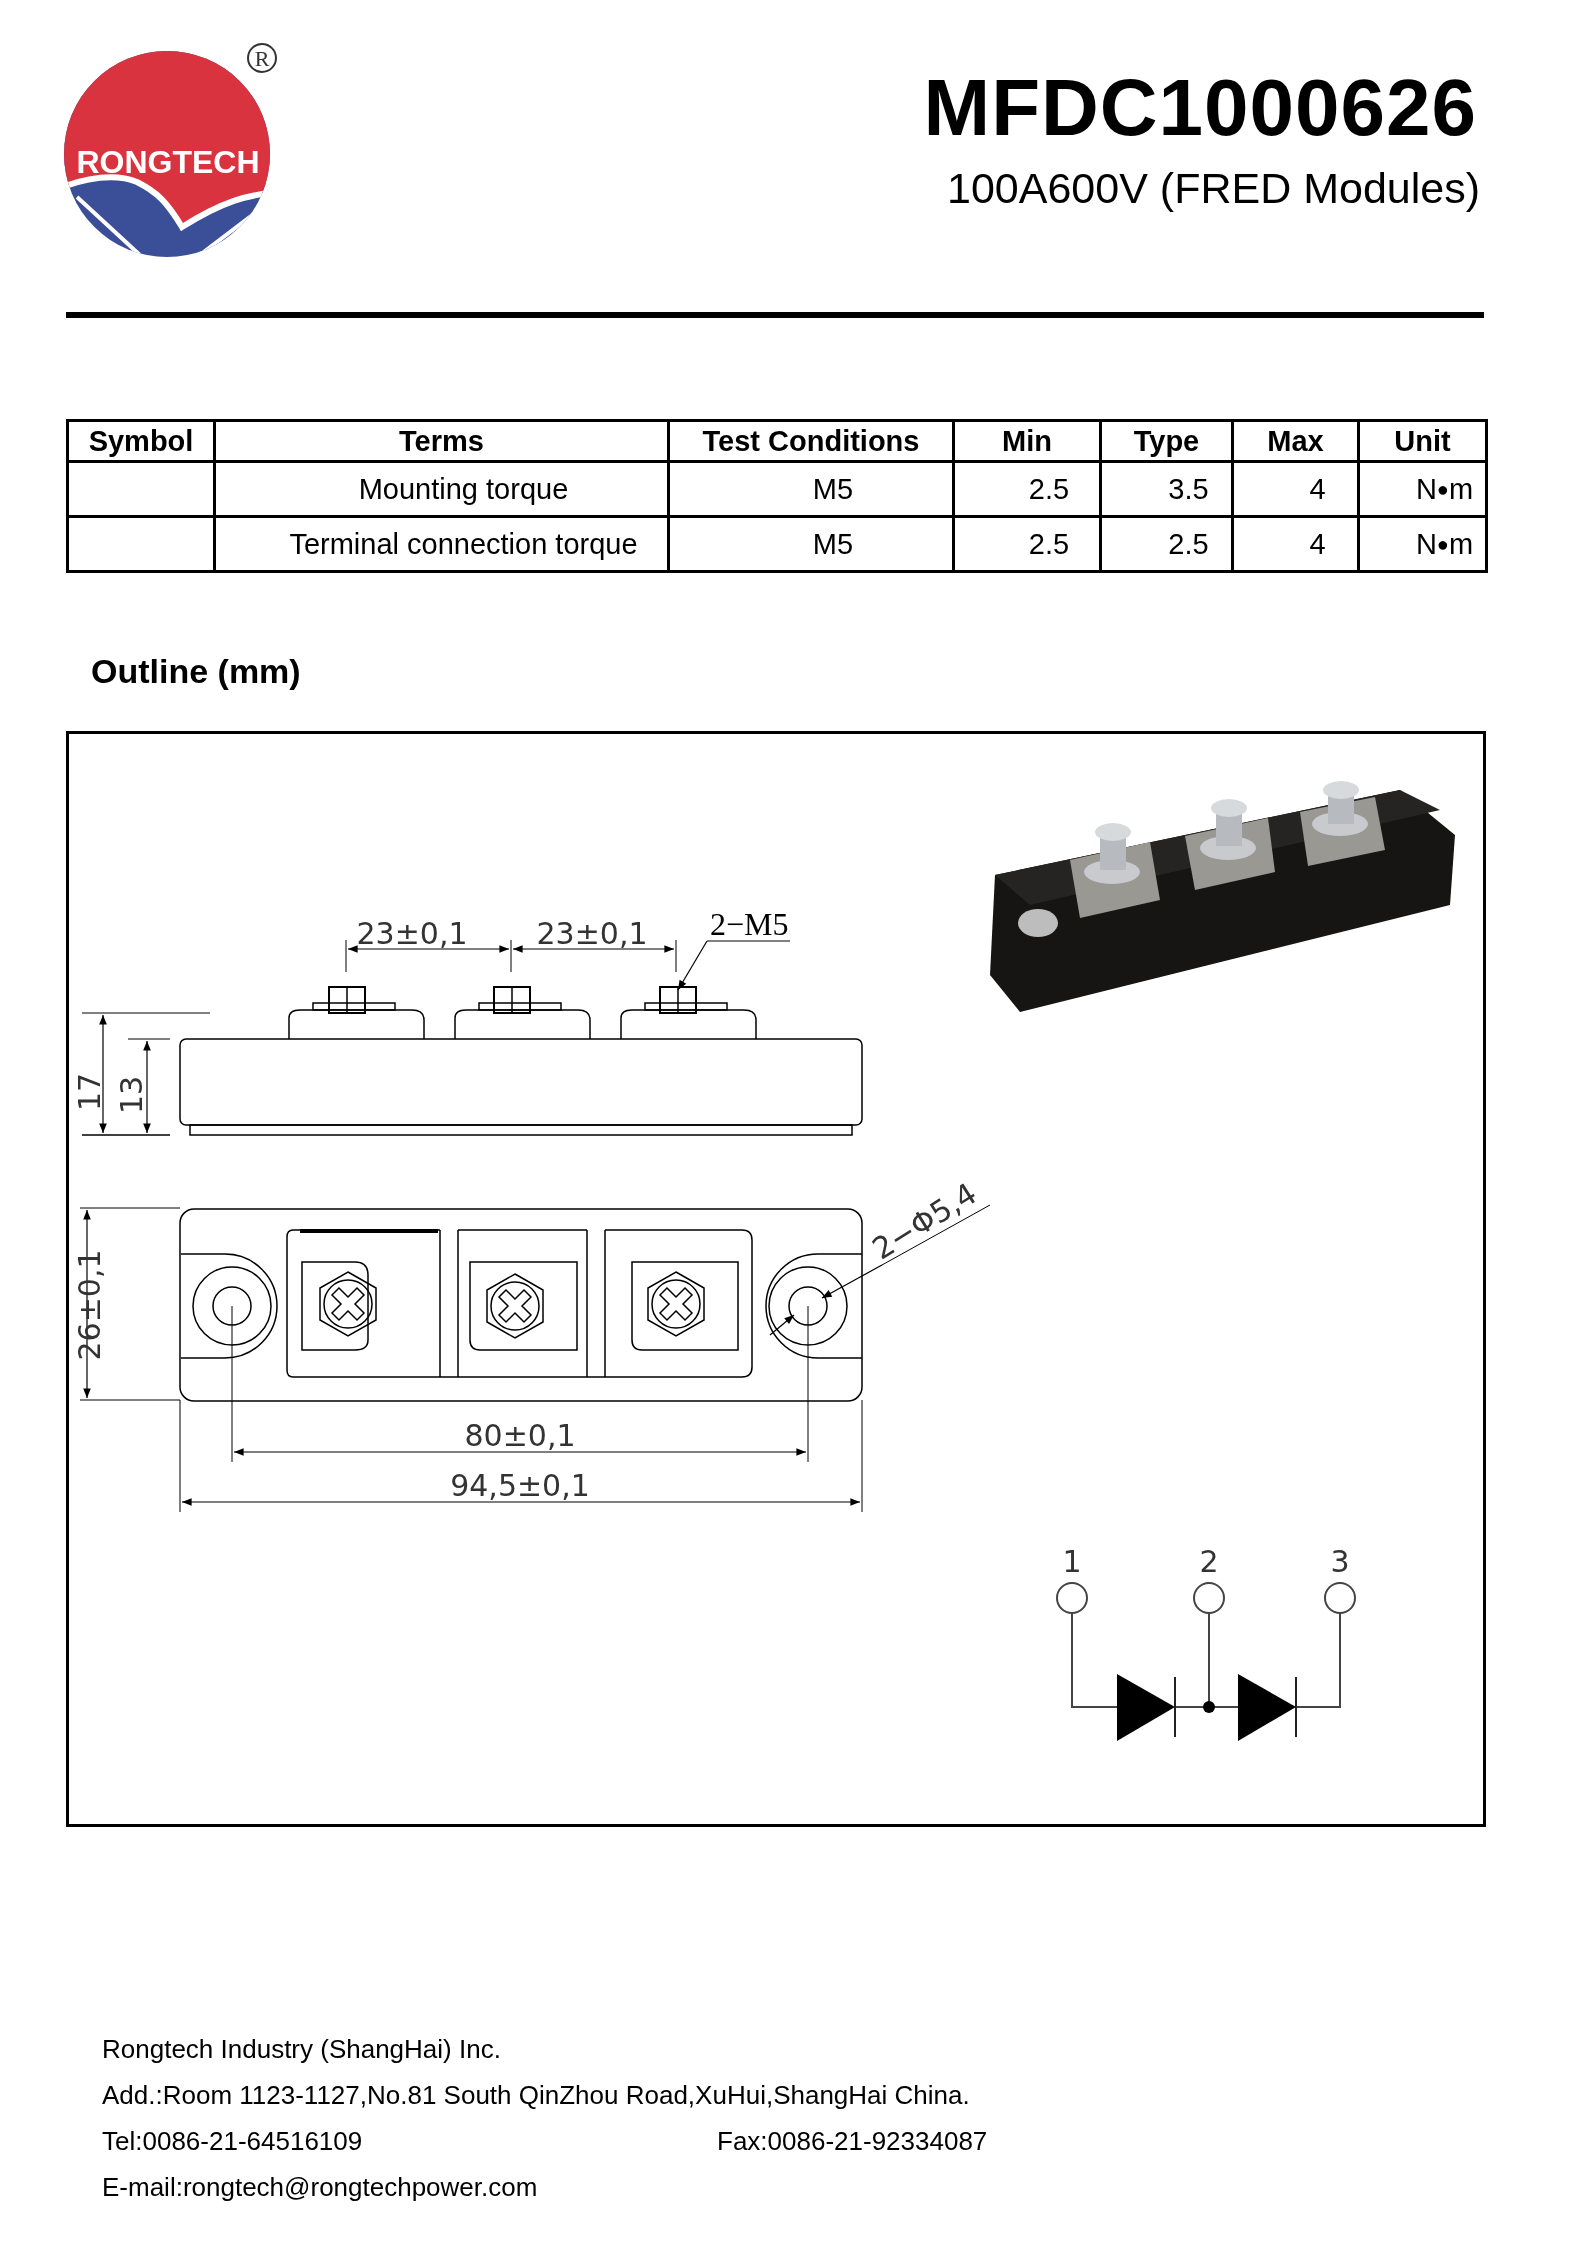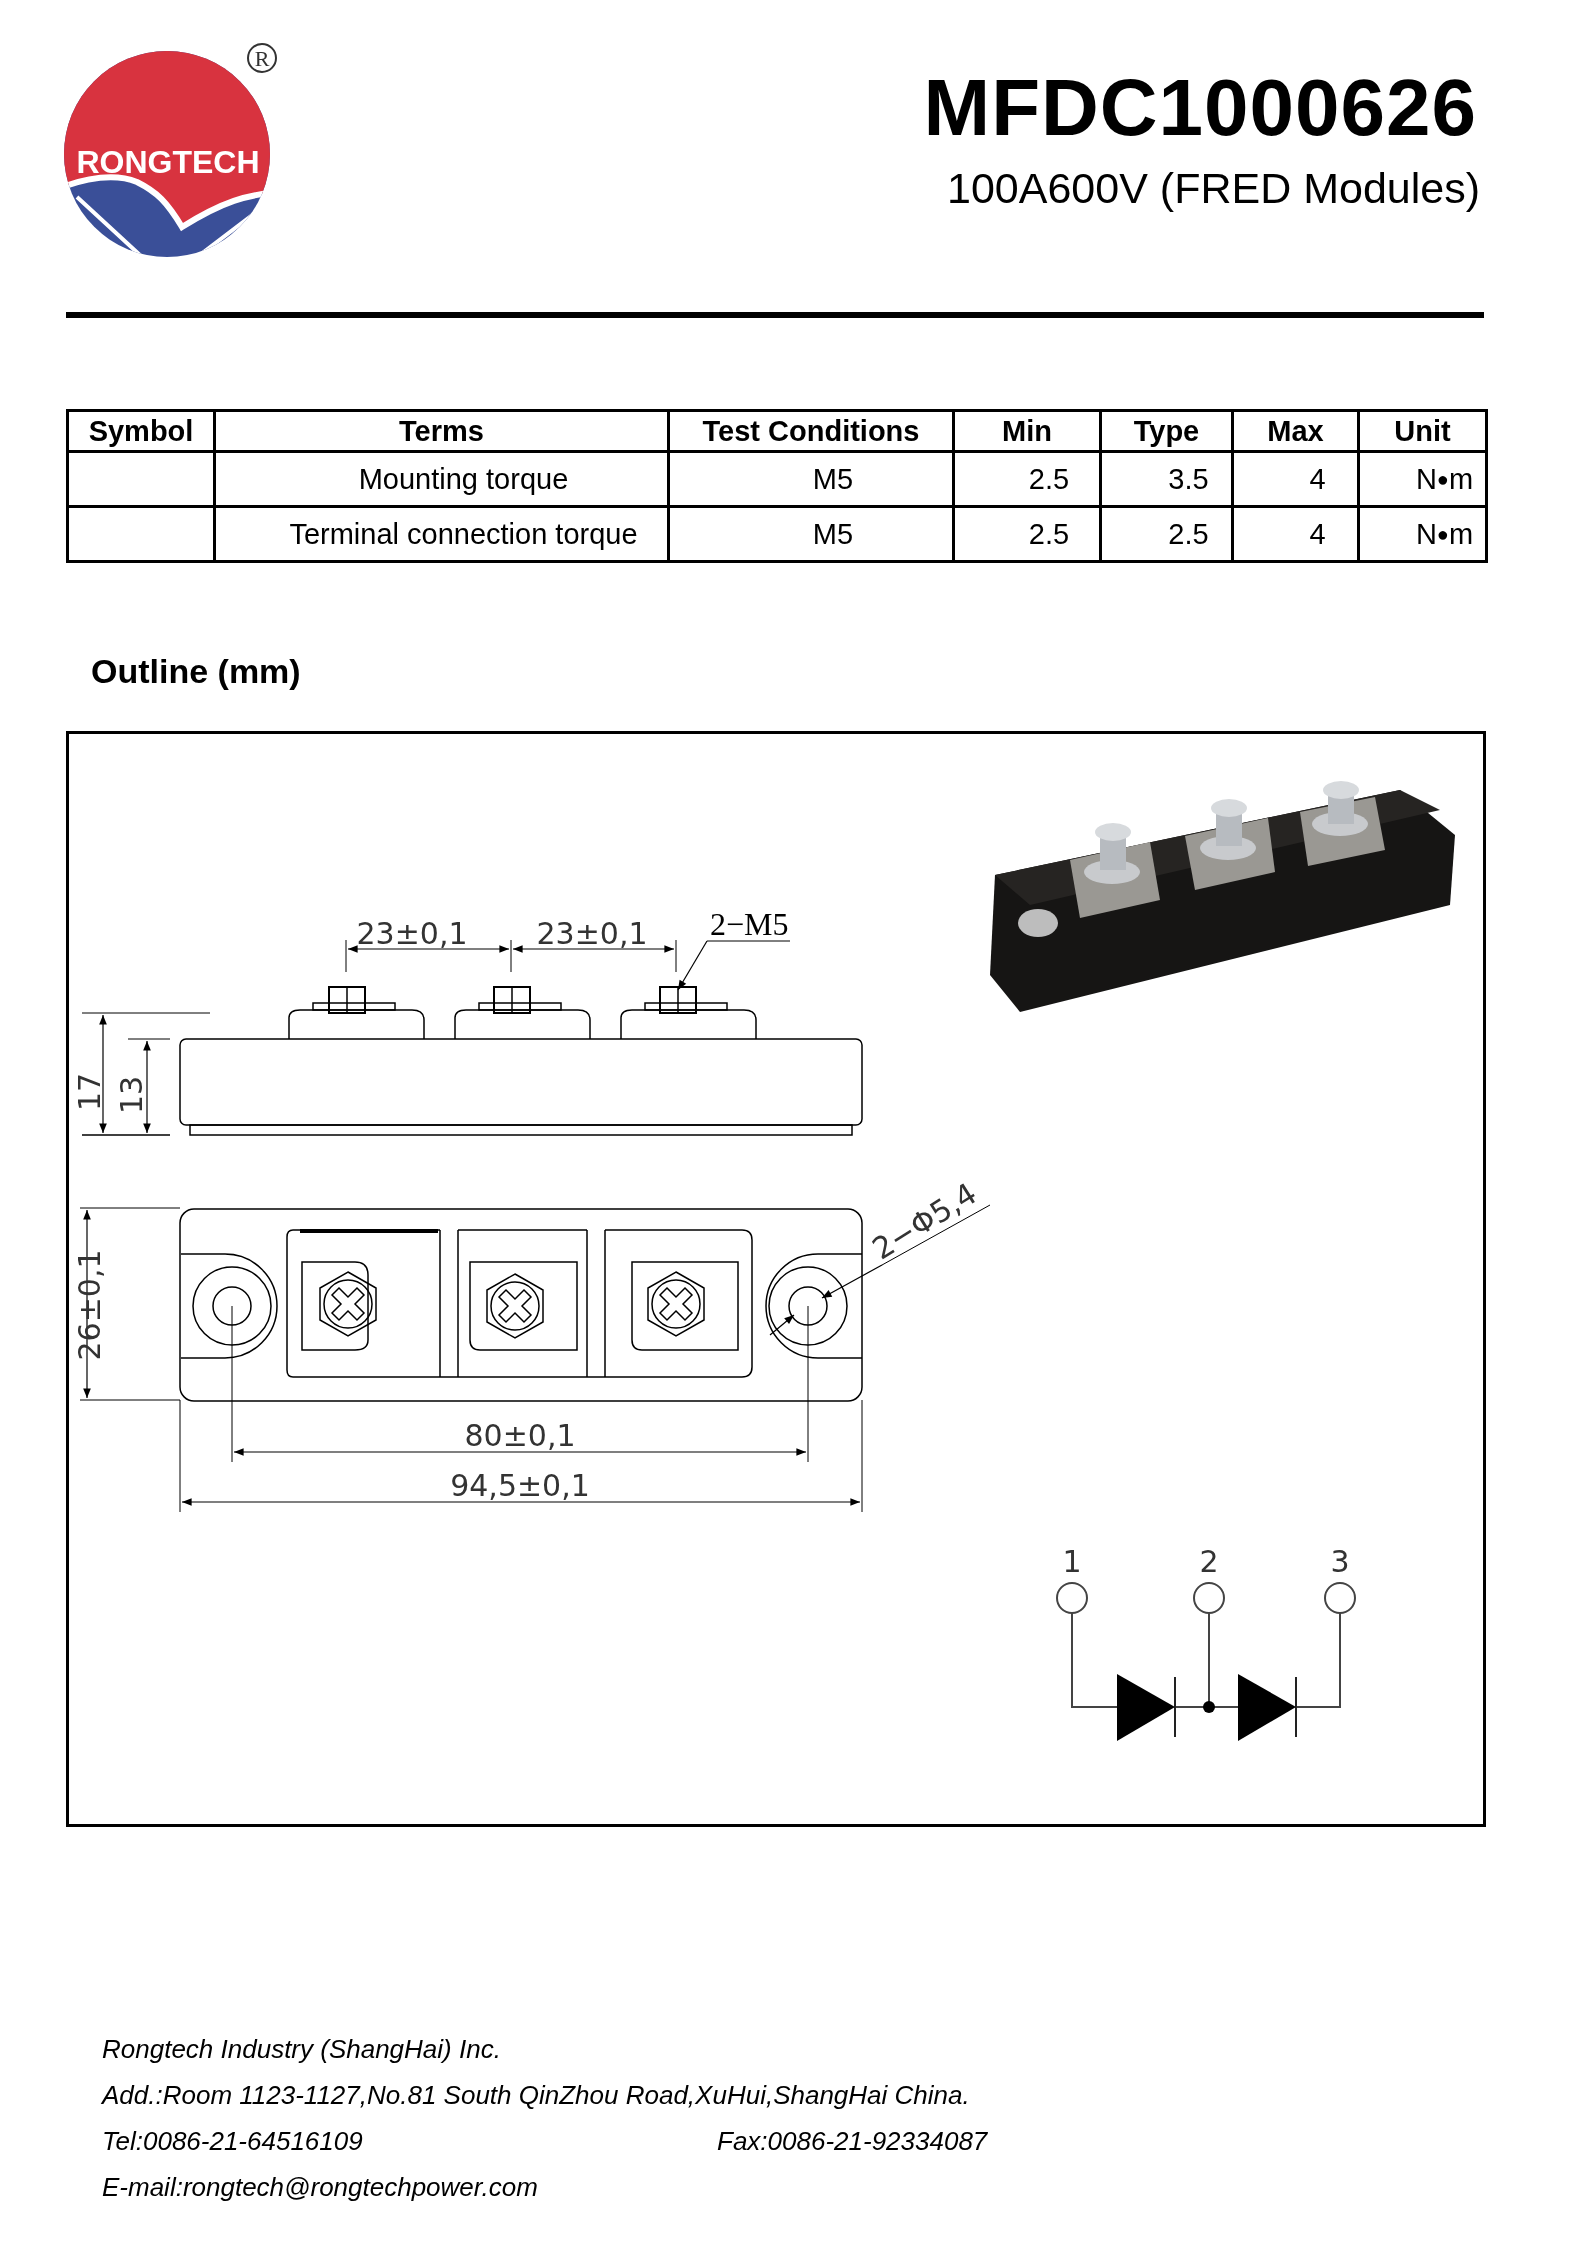--- a/index.html
+++ b/index.html
@@ -3,30 +3,30 @@
 <meta charset="utf-8">
 <style>
   html, body { margin: 0; padding: 0; background: #ffffff; }
   body { width: 1587px; height: 2245px; position: relative; overflow: hidden;
          font-family: "Liberation Sans", sans-serif; color: #000; }
   .abs { position: absolute; }
   #logo { left: 62px; top: 42px; width: 220px; height: 220px; }
   #title { right: 110px; top: 68px; font-size: 80px; font-weight: bold; letter-spacing: 1px; line-height: 1; white-space: nowrap; }
   #subtitle { right: 107px; top: 167px; font-size: 43px; line-height: 1; white-space: nowrap; }
   #rule { left: 66px; top: 312px; width: 1418px; height: 6px; background: #000; }
-  table#spec { position: absolute; left: 66px; top: 409px; width: 1419px; border-collapse: collapse; table-layout: fixed; }
+  table#spec { position: absolute; left: 66px; top: 419px; width: 1419px; border-collapse: collapse; table-layout: fixed; }
   #spec th, #spec td { border: 3px solid #000; text-align: center; padding: 0; font-size: 29px; }
   #spec th { height: 38px; font-weight: bold; }
   #spec td { height: 52px; padding-left: 44px; }
   .unit-nm { font-size: 34px; margin-left: 16px; }
   .unit-nm .dot { font-size: 20px; vertical-align: 3px; }
   #outline-heading { left: 91px; top: 652px; font-size: 34px; font-weight: bold; }
   #outline-box { left: 66px; top: 731px; width: 1414px; height: 1090px; border: 3px solid #000; }
   #drawings { left: 0; top: 0; width: 1587px; height: 2245px; pointer-events: none; }
-  .footer-line { font-size: 26px; left: 102px; white-space: nowrap; font-style: italic; }
+  .footer-line { font-size: 26px; left: 102px; white-space: nowrap; }
   .dim-text { font-family: "DejaVu Sans", sans-serif; font-size: 30px; fill: #333; }
 </style>
 </head>
 <body>
 
 <svg id="logo" class="abs" viewBox="0 0 220 220">
   <defs>
     <clipPath id="lc">
         <circle cx="105" cy="112" r="103"></circle>
       </clipPath>

